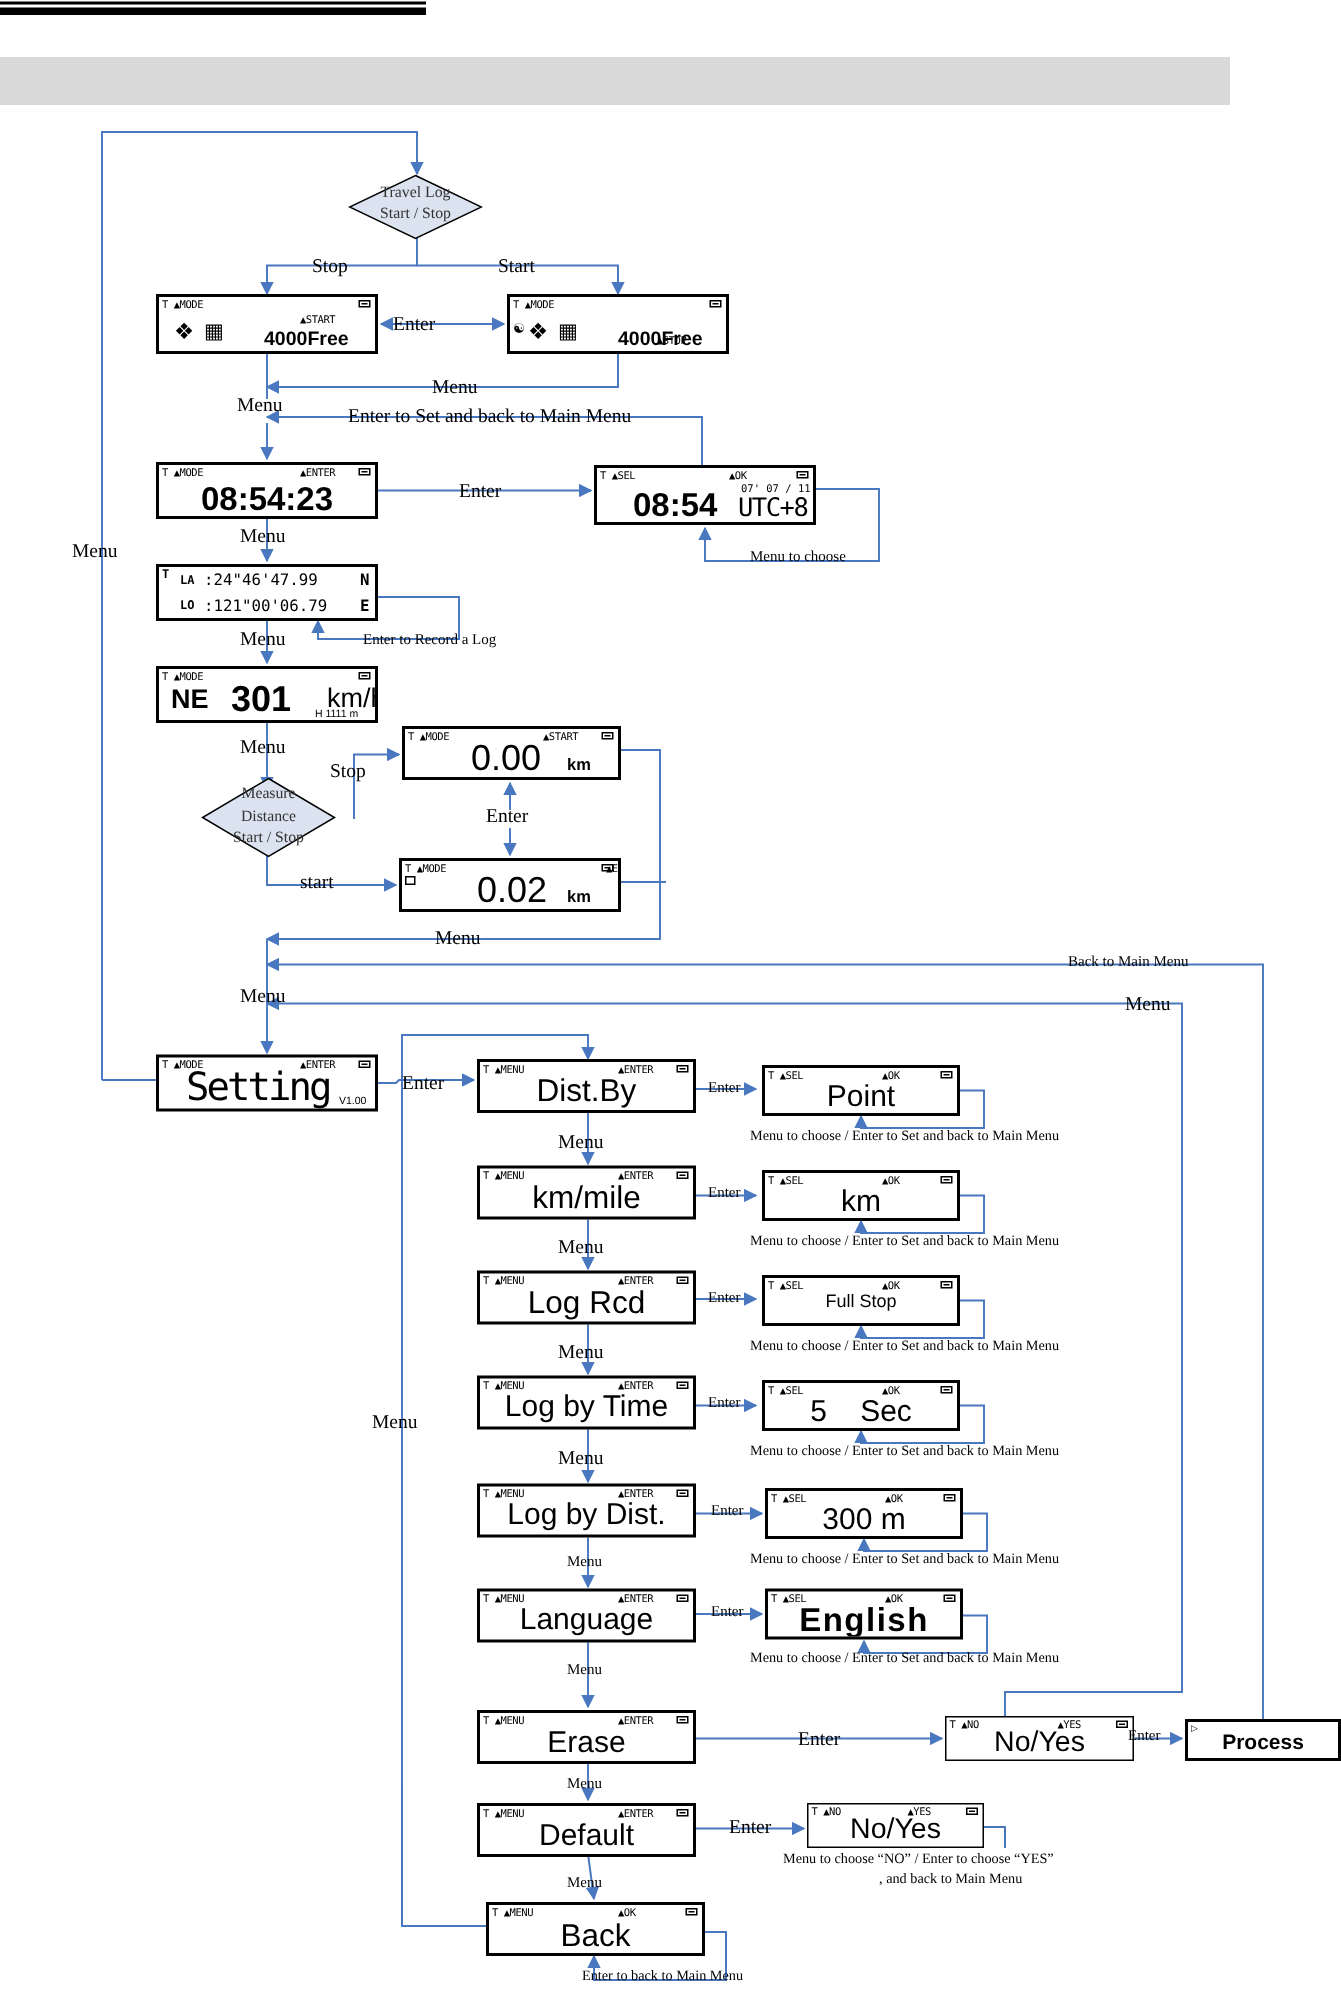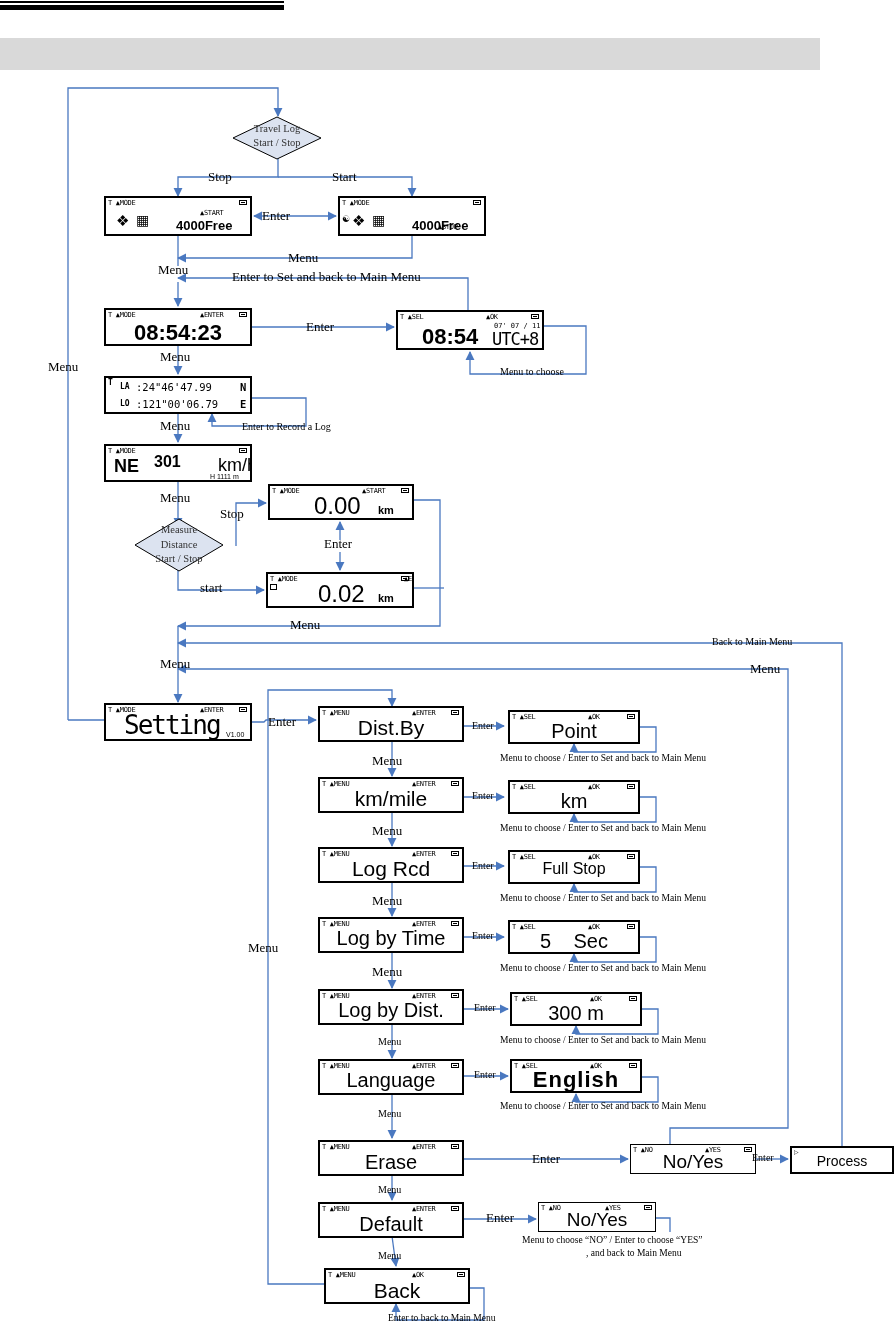--- a/index.html
+++ b/index.html
@@ -176,21 +176,21 @@
 </div>
 <div class="lbl s" style="left:242px;top:421px;">Enter to Record a Log</div>
 <div class="lbl" style="left:160px;top:418px;">Menu</div>
 
 <div class="lcd" style="left:104px;top:444px;width:148px;height:38px;">
   <div class="hdr">
       <span class="l">T ▲MODE</span>
       <span class="bat"></span>
     </div>
   <span style="position:absolute;left:8px;top:10px;font-size:18px;font-weight:bold;">NE</span>
-  <span style="position:absolute;left:48px;top:7px;font-size:16px;font-weight:bold;">301</span>
+  <span style="position:absolute;left:48px;top:7px;font-size:24px;font-weight:bold;">301</span>
   <span style="position:absolute;left:112px;top:9px;font-size:18px;">km/h</span>
   <span style="position:absolute;left:104px;top:27px;font-size:7px;">H 1111 m</span>
 </div>
 <div class="lbl" style="left:160px;top:490px;">Menu</div>
 
 <div class="diamond" style="left:134px;top:518px;width:90px;height:54px;">
   <svg class="shape" viewBox="0 0 90 54" preserveAspectRatio="none">
       <polygon points="45,1 89,27 45,53 1,27" fill="#dce3f0" stroke="#000" stroke-width="1"></polygon>
     </svg>
   <div class="txt" style="top:5px;">Measure</div>
@@ -286,21 +286,21 @@
     </div>
   <div class="main" style="top:8px;font-size:21px;">Log Rcd</div>
 </div>
 <div class="lbl s" style="left:472px;top:860px;">Enter</div>
 <div class="lcd" style="left:508px;top:850px;width:132px;height:34px;">
   <div class="hdr">
       <span class="l">T ▲SEL</span>
       <span class="m" style="left:76px;">▲OK</span>
       <span class="bat"></span>
     </div>
-  <div class="main" style="top:8px;font-size:16px;">Full Stop</div>
+  <div class="main" style="top:8px;font-size:12px;">Full Stop</div>
 </div>
 <div class="lbl xs" style="left:500px;top:893px;">Menu to choose / Enter to Set and back to Main Menu</div>
 <div class="lbl" style="left:372px;top:893px;">Menu</div>
 
 <div class="lcd" style="left:318px;top:917px;width:146px;height:36px;">
   <div class="hdr">
       <span class="l">T ▲MENU</span>
       <span class="m" style="left:90px;">▲ENTER</span>
       <span class="bat"></span>
     </div>
@@ -371,21 +371,21 @@
   <div class="hdr">
       <span class="l">T ▲NO</span>
       <span class="m" style="left:72px;">▲YES</span>
       <span class="bat"></span>
     </div>
   <div class="main" style="top:6px;font-size:19px;">No/Yes</div>
 </div>
 <div class="lbl s" style="left:752px;top:1152px;">Enter</div>
 <div class="lcd" style="left:790px;top:1146px;width:104px;height:28px;">
   <span style="position:absolute;left:2px;top:0px;font-size:6px;">▷</span>
-  <div class="main" style="top:5px;font-size:14px;font-weight:normal;">Process</div>
+  <div class="main" style="top:5px;font-size:14px;font-weight:bold;">Process</div>
 </div>
 <div class="lbl s" style="left:378px;top:1184px;">Menu</div>
 
 <div class="lcd" style="left:318px;top:1202px;width:146px;height:36px;">
   <div class="hdr">
       <span class="l">T ▲MENU</span>
       <span class="m" style="left:90px;">▲ENTER</span>
       <span class="bat"></span>
     </div>
   <div class="main" style="top:9px;font-size:20px;">Default</div>

